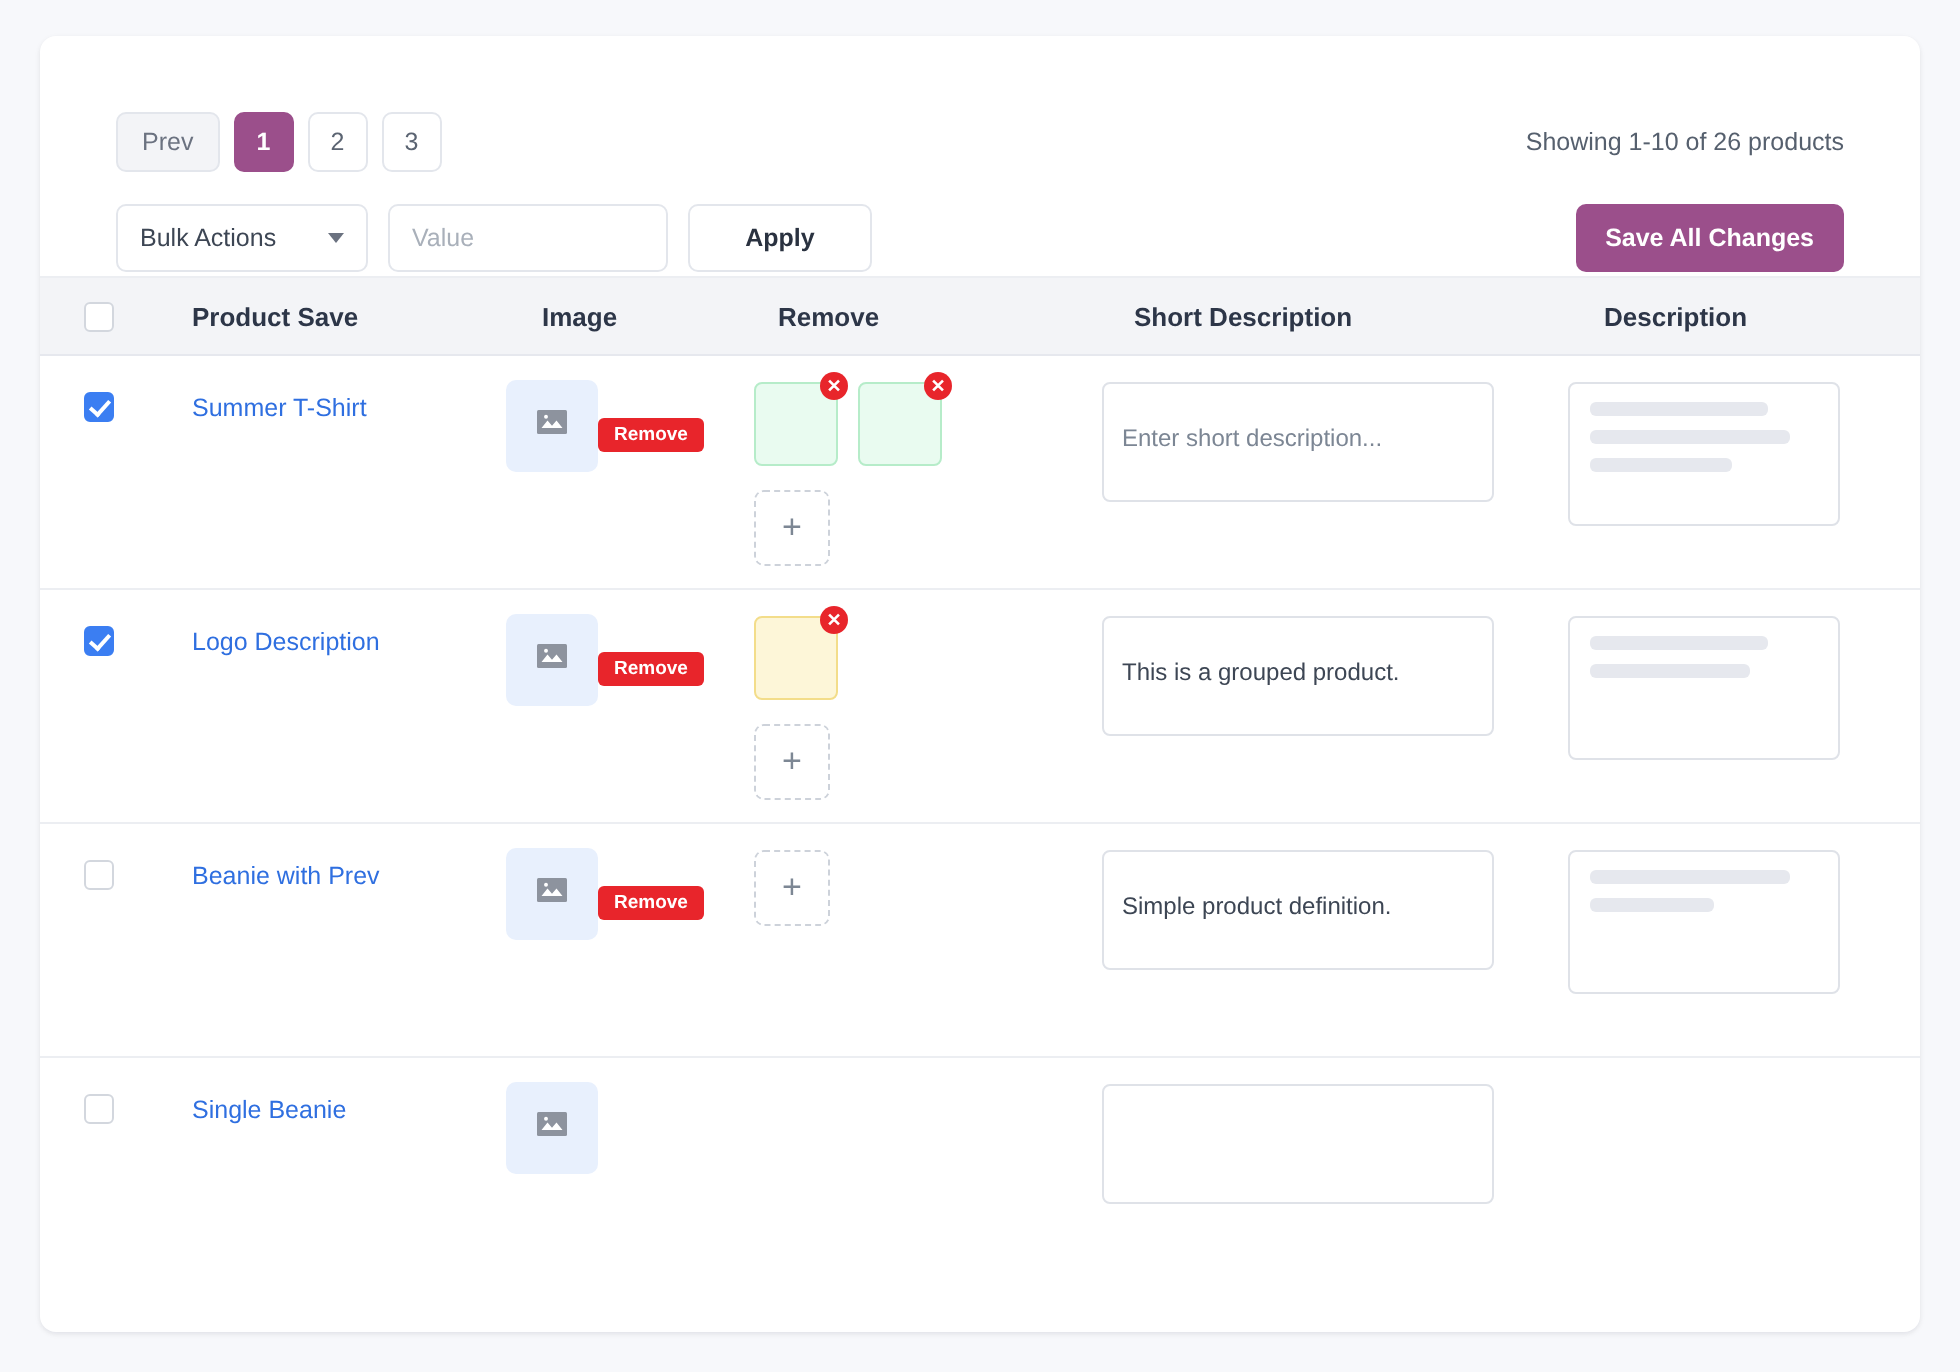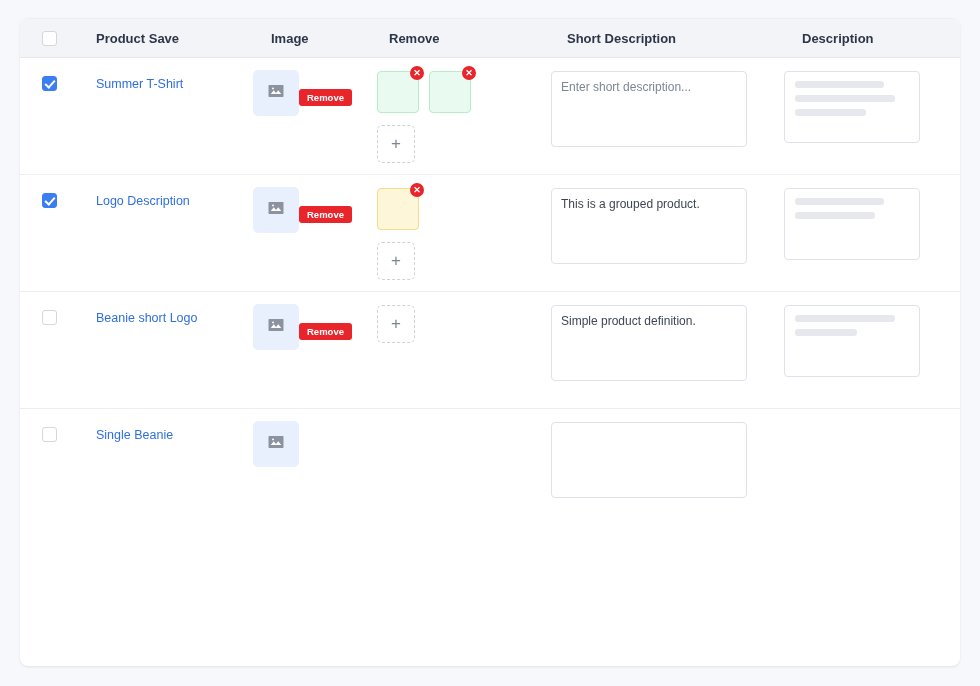--- a/index.html
+++ b/index.html
@@ -298,24 +298,24 @@
     margin-top: 12px;
     cursor: pointer;
     box-sizing: border-box;
   }
   .gal-add.nogap { margin-top: 0; }
 
   
   .cell-short { padding: 13px 0 0 2px; }
   .short-ta {
     width: 196px;
-    height: 76px;
+    height: 60px;
     border: 1px solid #dfe2e8;
     border-radius: 4px;
-    padding: 8px 9px;
+    padding: 20px 9px;
     font-size: 12px;
     color: #3d4654;
     font-family: "Liberation Sans", sans-serif;
     box-sizing: border-box;
     resize: none;
     outline: none;
     background: #ffffff;
   }
   .short-ta::placeholder { color: #7c8694; }
 
@@ -336,20 +336,42 @@
     background: #e6e8ee;
     border-radius: 3px;
     margin-bottom: 7px;
   }
 </style>
 </head>
 <body>
 
 <div class="card">
 
+  <div class="toolbar">
+
+    <div class="pager">
+      <div class="pg-btn prev">Prev</div>
+      <div class="pg-btn active">1</div>
+      <div class="pg-btn">2</div>
+      <div class="pg-btn">3</div>
+    </div>
+
+    <div class="showing">Showing 1-10 of 26 products</div>
+
+    <div class="bulkbar">
+      <div class="select-box">
+        <span>Bulk Actions</span>
+        <span class="caret"></span>
+      </div>
+      <input class="value-input" type="text" placeholder="Value" style="">
+      <button class="apply-btn">Apply</button>
+    </div>
+
+    <button class="save-btn">Save All Changes</button>
+  </div>
 
   <table class="grid">
     <thead>
       <tr>
         <th class="c-check">
           <div class="th-in">
             <span class="cb"></span>
           </div>
         </th>
         <th class="c-name">
@@ -460,21 +482,21 @@
             </div>
           </td>
         </tr>
         <tr>
           <td class="c-check">
             <div class="cell-check">
               <span class="cb"></span>
             </div>
           </td>
           <td class="c-name">
-            <div class="pname">Beanie short Logo</div>
+            <div class="pname">Beanie with Prev</div>
           </td>
           <td class="c-image">
             <div class="cell-image">
               <div class="thumb">
                 <span><svg width="18" height="18" viewBox="0 0 24 24" fill="#8d939e">
                     <path d="M3 4h18a1 1 0 0 1 1 1v14a1 1 0 0 1-1 1H3a1 1 0 0 1-1-1V5a1 1 0 0 1 1-1z" fill="#8d939e"></path>
                     <path d="M5 16l4-5 3 3.5L15 11l4 5H5z" fill="#ffffff"></path>
                     <circle cx="8" cy="8.5" r="1.3" fill="#ffffff"></circle>
                   </svg></span>
               </div>

